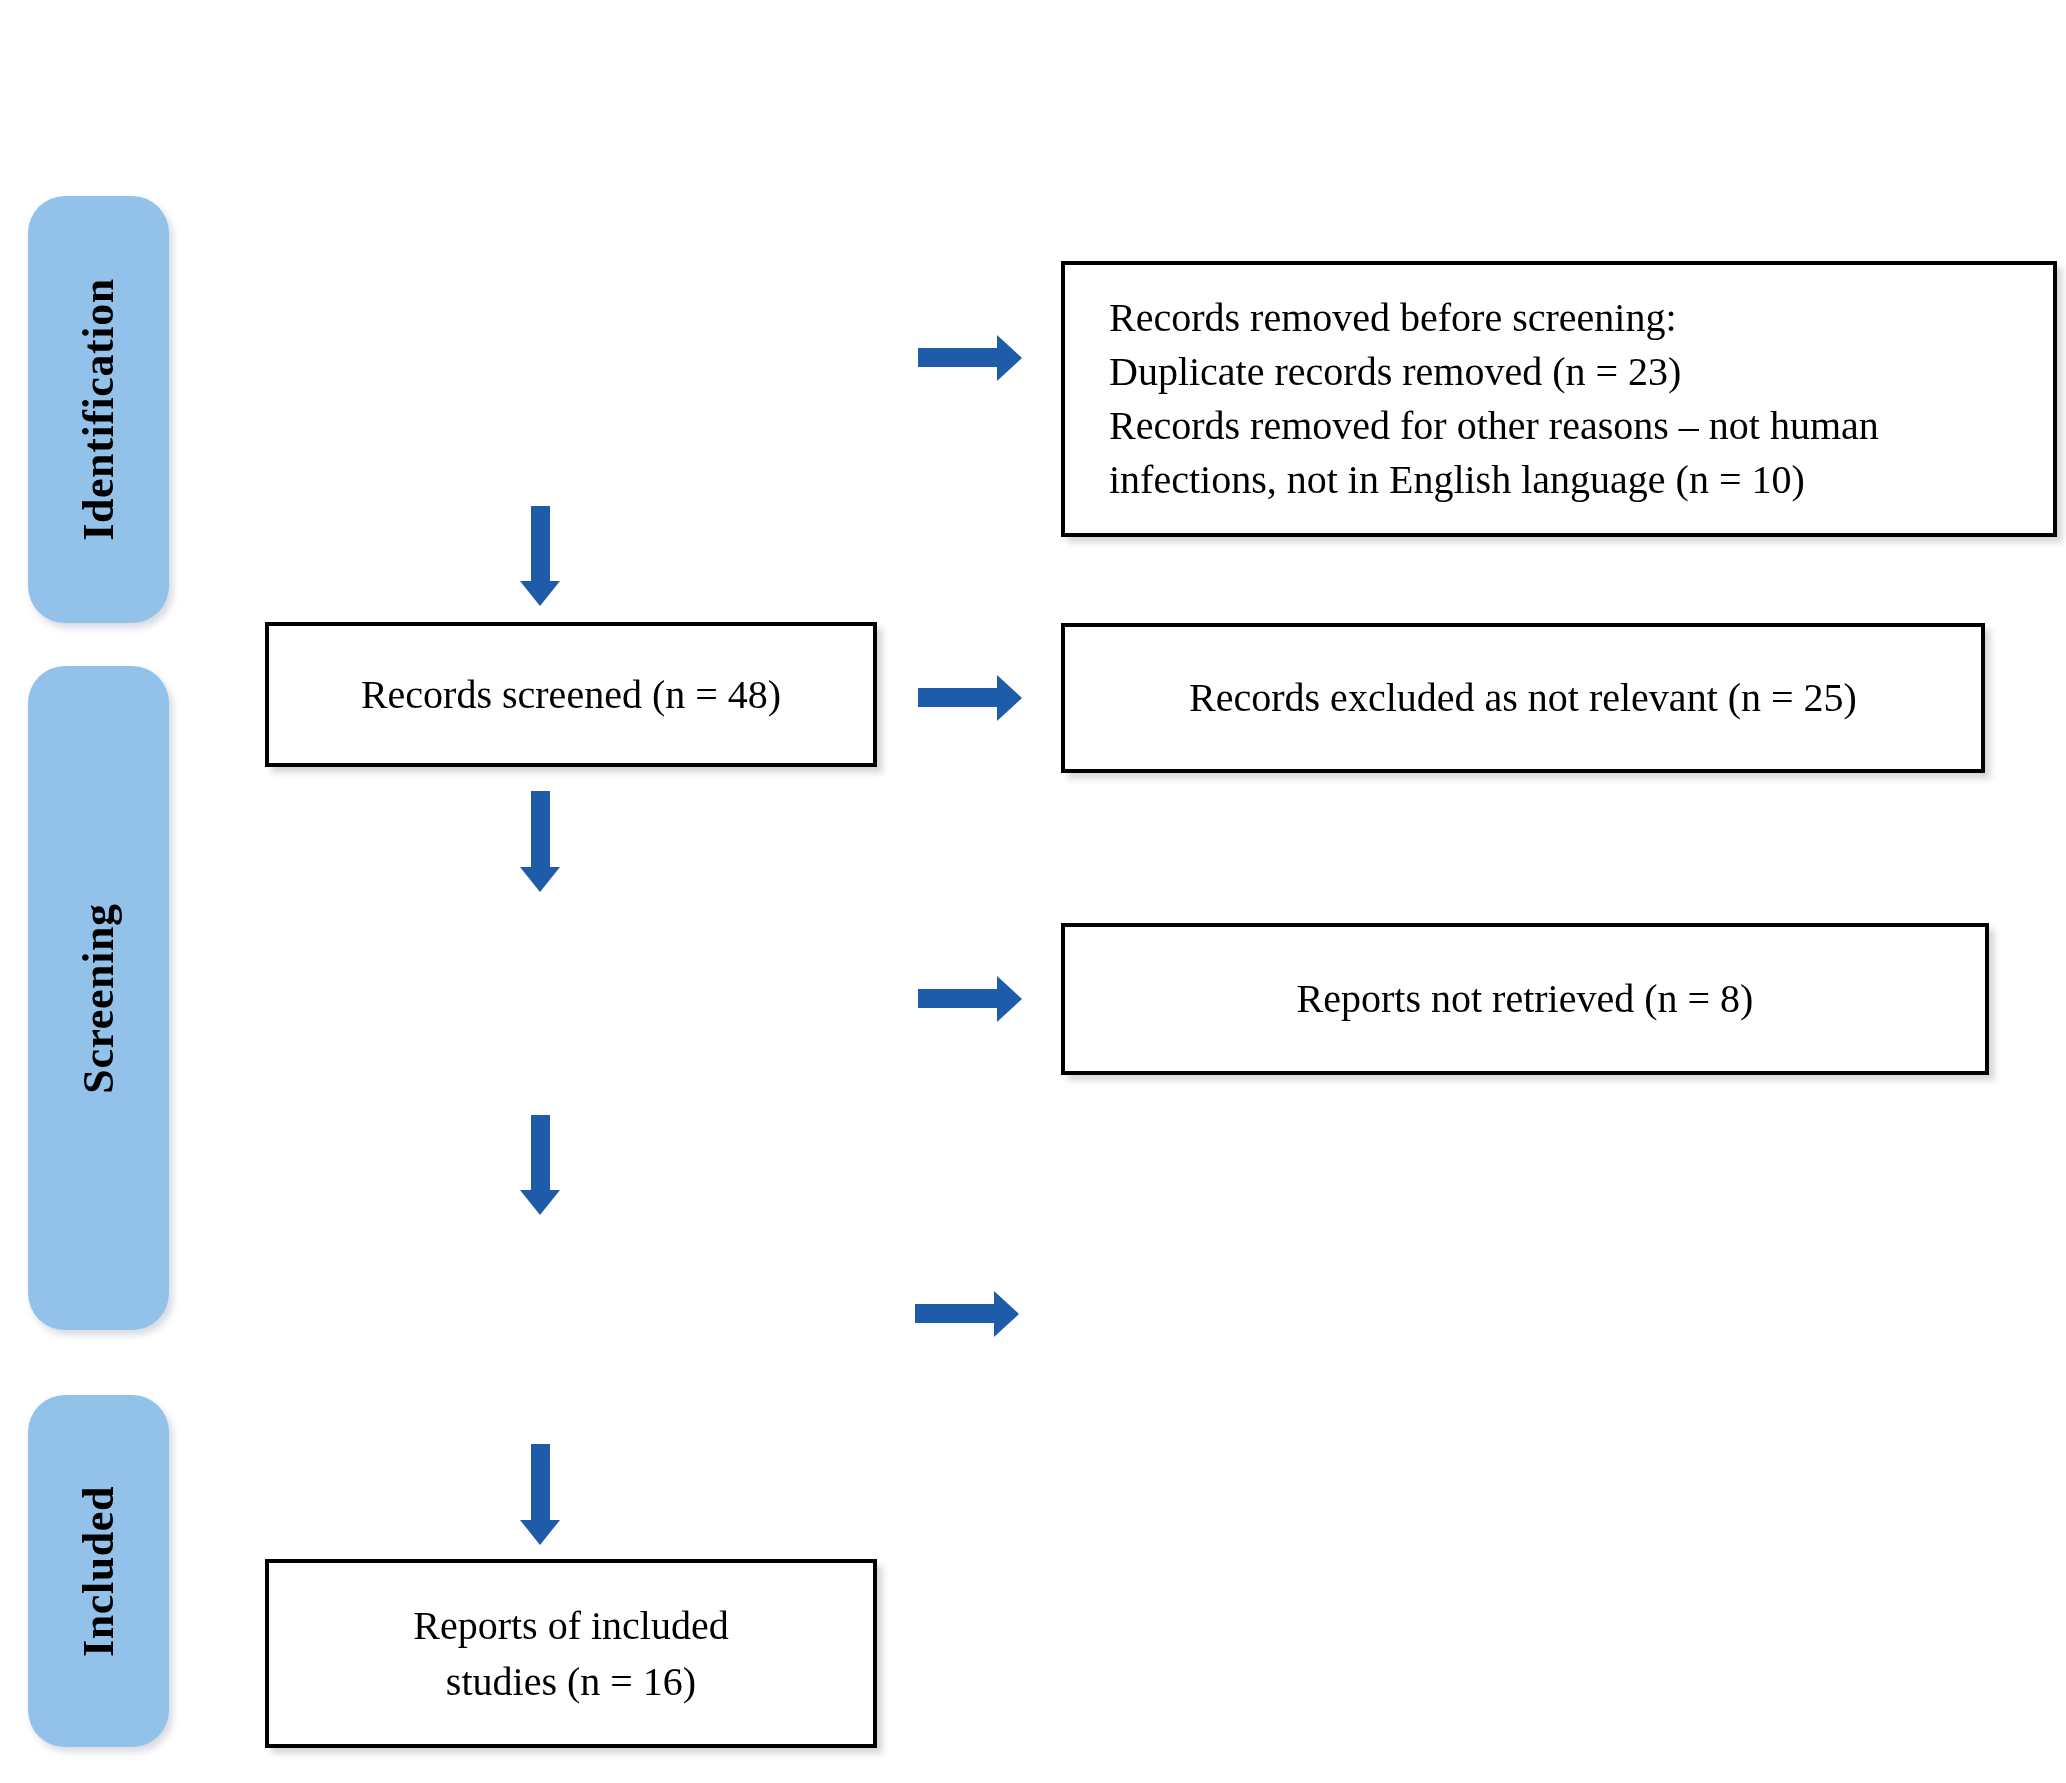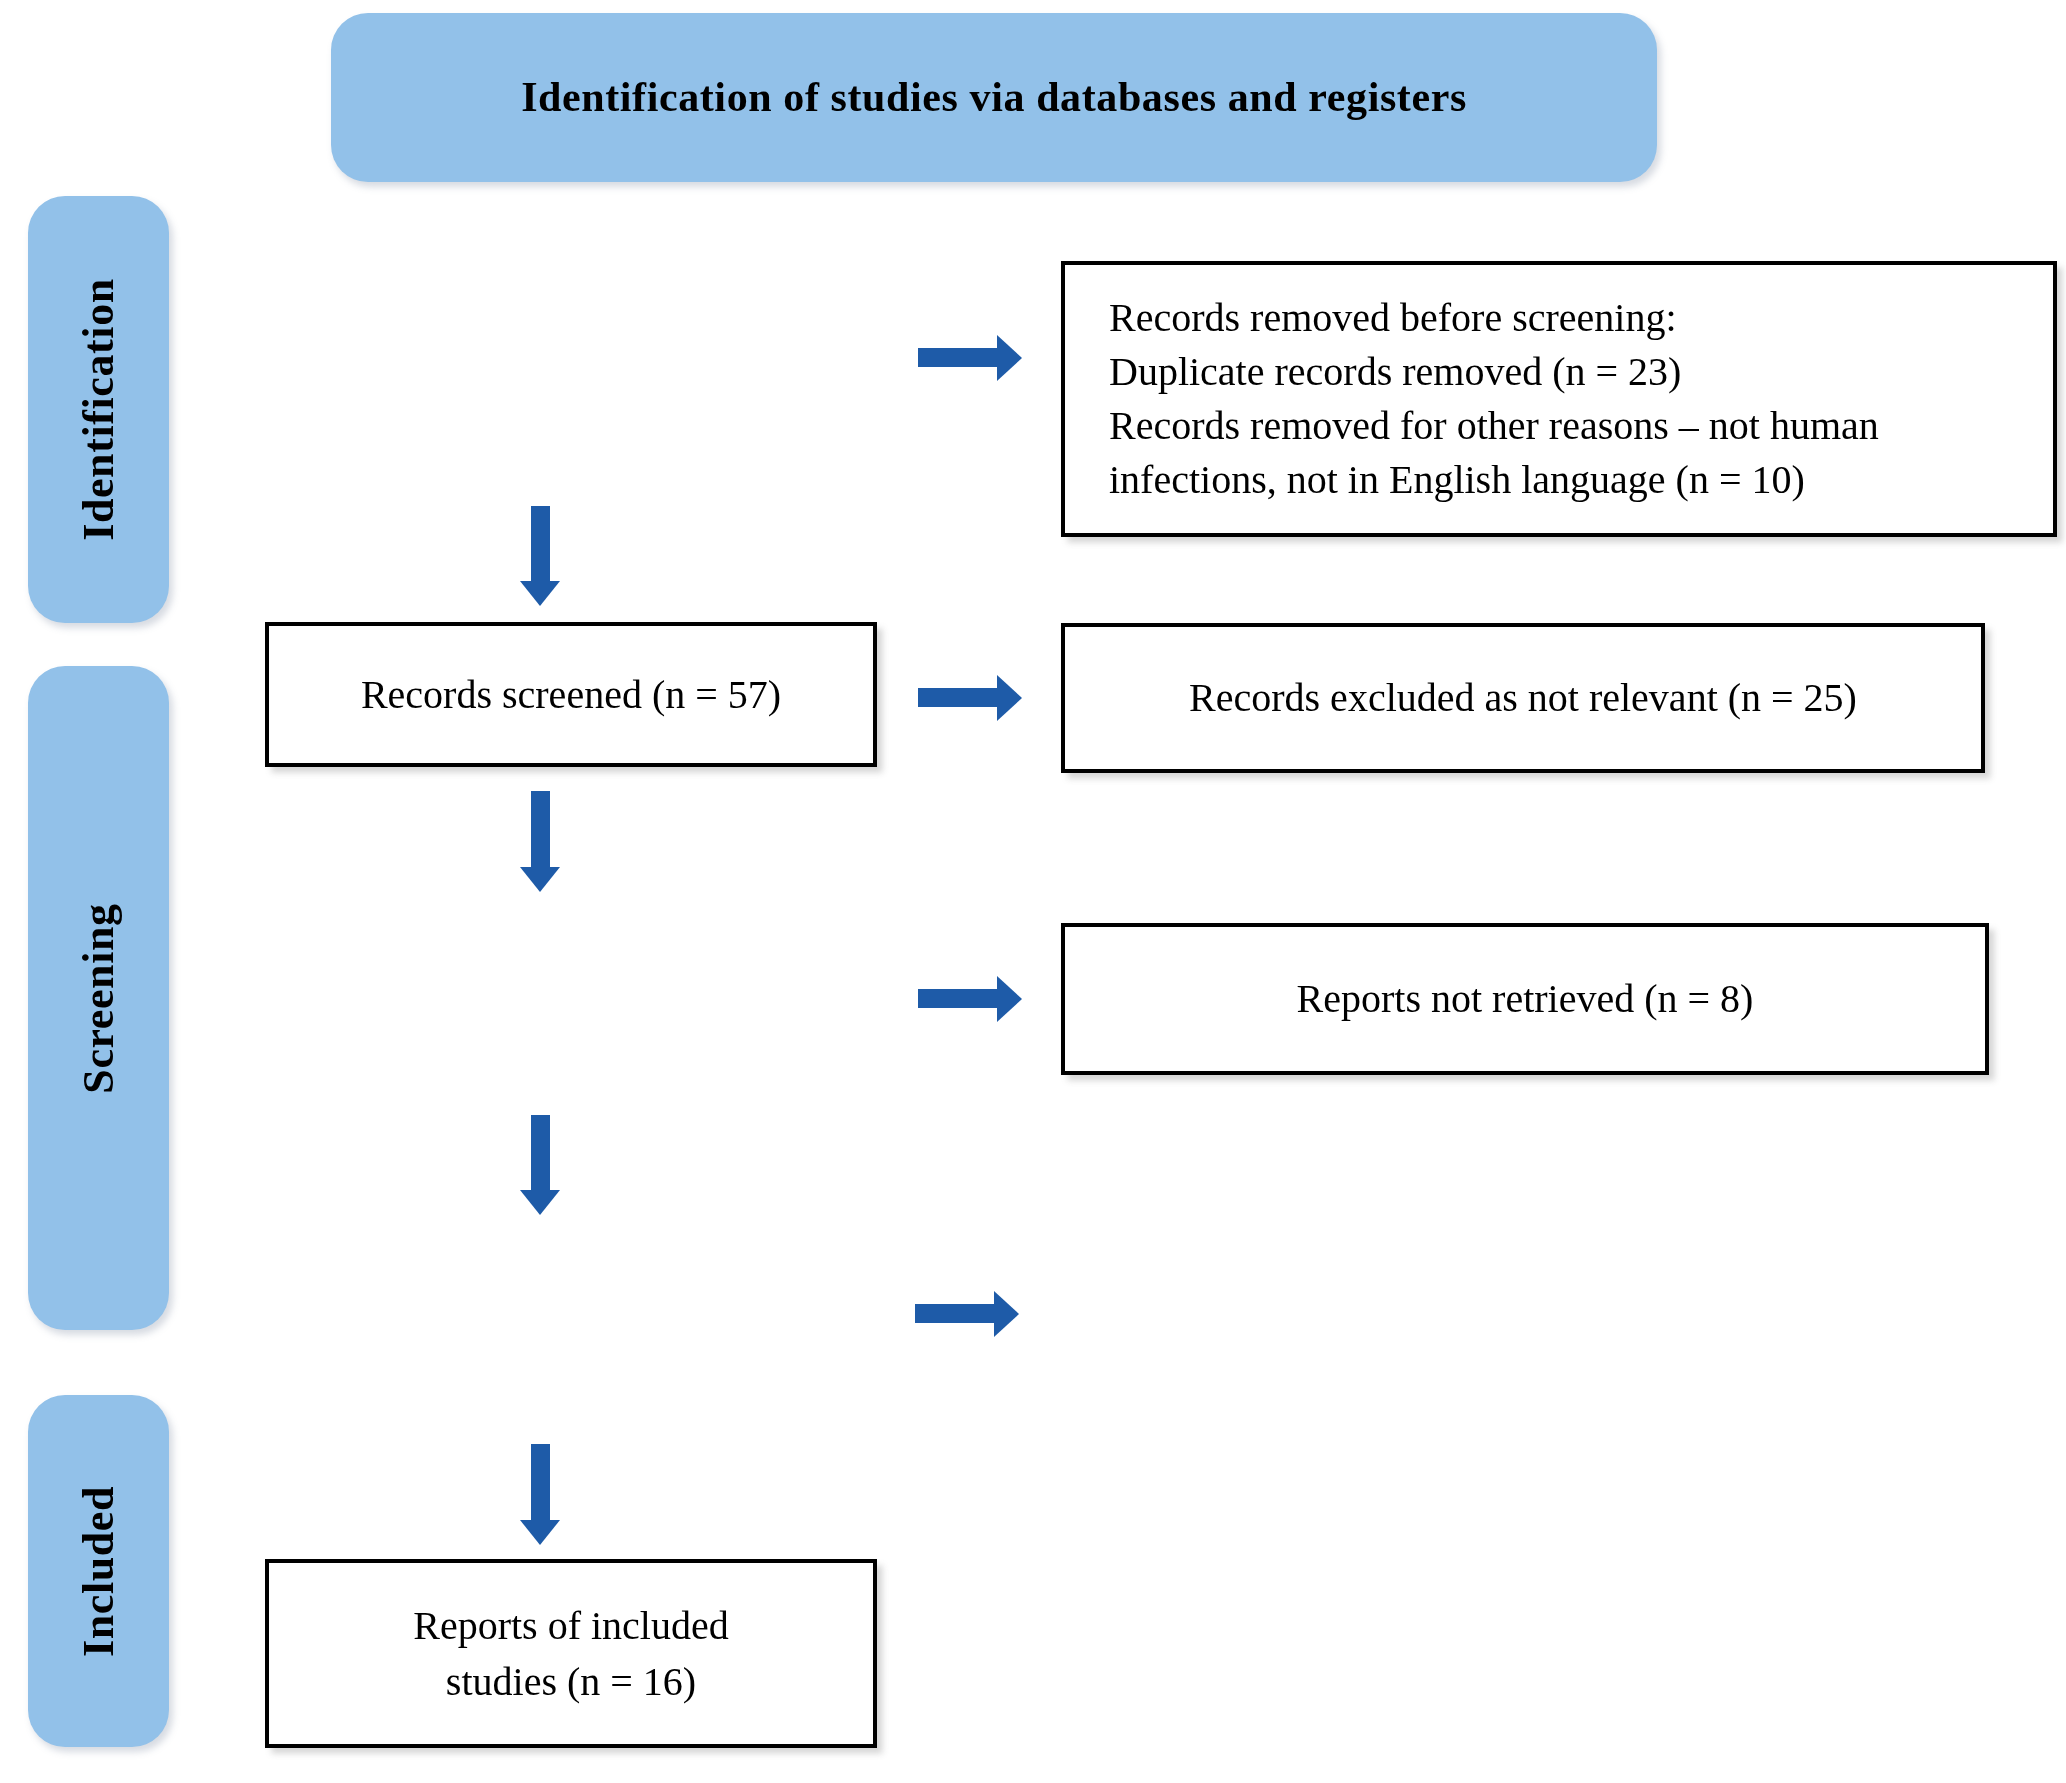--- a/index.html
+++ b/index.html
@@ -65,36 +65,33 @@
     position:absolute;right:0;top:0;width:0;height:0;
     border-top:23px solid transparent;border-bottom:23px solid transparent;
     border-left:25px solid var(--arrow-blue,#1E5BA8);
   }
 </style>
 </head>
 <body>
 
 <div id="figure">
 
-  <div class="banner fill">
-    <div class="lbl">Identification of studies via databases and registers</div>
-  </div>
 
   <div class="stage fill" style="top:196px;height:427px;">
     <div class="lbl">Identification</div>
   </div>
   <div class="stage fill" style="top:666px;height:664px;">
     <div class="lbl">Screening</div>
   </div>
   <div class="stage fill" style="top:1395px;height:352px;">
     <div class="lbl">Included</div>
   </div>
 
   <div class="box" style="left:265px;top:622px;width:612px;height:145px;">
-    <div class="txt">Records screened (n = 57)</div>
+    <div class="txt">Records screened (n = 48)</div>
   </div>
   <div class="box" style="left:265px;top:1559px;width:612px;height:189px;">
     <div class="txt">Reports of included
 studies (n = 16)</div>
   </div>
 
   <div class="box left-align" style="left:1061px;top:230px;width:996px;height:276px;">
     <div class="txt">Records removed before screening:
 Duplicate records removed  (n = 23)
 Records removed for other reasons – not human

